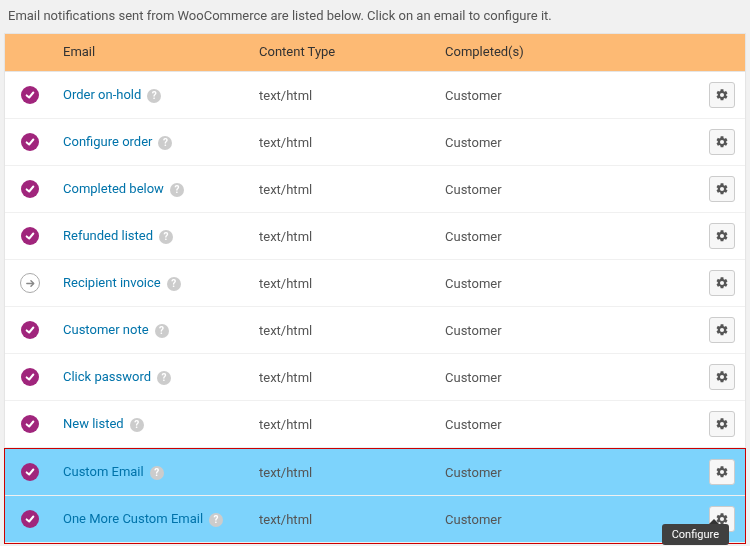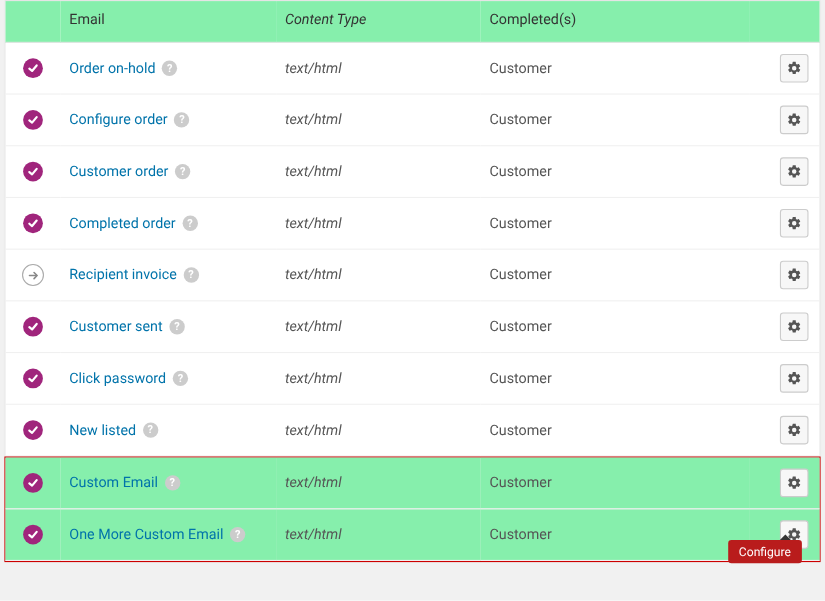--- a/index.html
+++ b/index.html
@@ -29,34 +29,34 @@
     width: 100%;
     border-collapse: collapse;
   }
   thead th {
     text-align: left;
     font-weight: 400;
     color: #333;
     font-size: 13px;
     border-bottom: 1px solid #e5e5e5;
     padding: 10px 8px 12px 8px;
-    background: #86efac;
+    background: #fdba74;
   }
   tbody tr {
     border-bottom: 1px solid #f0f0f0;
   }
   tbody td {
     padding: 10px 8px;
     vertical-align: middle;
     font-size: 13px;
     color: #555;
   }
   .col-status { width: 34px; text-align: center; }
   .col-email  { width: 180px; }
-  .col-ctype  { width: 170px; font-style: italic; }
+  .col-ctype  { width: 170px; }
   .col-recip  { }
   .col-gear   { width: 46px; text-align: right; padding-right:10px;}
   
   .status-badge {
     display: inline-flex;
     align-items: center;
     justify-content: center;
     width: 18px;
     height: 18px;
     border-radius: 50%;
@@ -101,28 +101,28 @@
     cursor: pointer;
     color: #555;
     position: relative;
   }
   
   .highlight-box {
     border: 1px solid #cc0000;
     margin-top: -1px;
   }
   .highlight-box table { width:100%; }
-  .highlight-box tbody tr { background:#86efac; }
+  .highlight-box tbody tr { background:#7dd3fc; }
   .highlight-box tbody tr + tr { border-top:1px solid #f0f0f0; }
   
   .tooltip {
     position: absolute;
     right: 16px;
     bottom: -2px;
-    background: #b91c1c;
+    background: #404040;
     color: #fff;
     font-size: 11px;
     padding: 4px 10px;
     border-radius: 3px;
     white-space: nowrap;
     z-index: 10;
   }
   .tooltip::before {
     content: "";
     position: absolute;
@@ -131,20 +131,21 @@
     border-left: 5px solid transparent;
     border-right: 5px solid transparent;
     border-bottom: 5px solid #333;
   }
 </style>
 </head>
 <body>
 
 <div class="page">
 
+  <div class="intro">Email notifications sent from WooCommerce are listed below. Click on an email to configure it.</div>
 
   <div class="table-wrap">
     <table>
       <thead>
         <tr>
           <th class="col-status"></th>
           <th class="col-email">Email</th>
           <th class="col-ctype">Content Type</th>
           <th class="col-recip">Completed(s)</th>
           <th class="col-gear"></th>
@@ -180,36 +181,36 @@
                   <path d="M19.14,12.94a7,7,0,0,0,.05-.94,7,7,0,0,0-.05-.94l2.03-1.58a.5.5,0,0,0,.12-.64l-1.92-3.32a.5.5,0,0,0-.6-.22l-2.39,1a7,7,0,0,0-1.62-.94l-.36-2.54A.5.5,0,0,0,13.91,2H10.09a.5.5,0,0,0-.49.42L9.24,5a7,7,0,0,0-1.62.94l-2.39-1a.5.5,0,0,0-.6.22L2.71,8.44a.5.5,0,0,0,.12.64L4.86,10.66a7,7,0,0,0-.05.94,7,7,0,0,0,.05.94L2.83,14.12a.5.5,0,0,0-.12.64l1.92,3.32a.5.5,0,0,0,.6.22l2.39-1a7,7,0,0,0,1.62.94l.36,2.54a.5.5,0,0,0,.49.42h3.82a.5.5,0,0,0,.49-.42l.36-2.54a7,7,0,0,0,1.62-.94l2.39,1a.5.5,0,0,0,.6-.22l1.92-3.32a.5.5,0,0,0-.12-.64ZM12,15.5A3.5,3.5,0,1,1,15.5,12,3.5,3.5,0,0,1,12,15.5Z"></path>
                 </svg>
               </span></td>
           </tr>
           <tr>
             <td class="col-status"><span class="status-badge enabled">
                 <svg width="10" height="10" viewBox="0 0 12 12" fill="none" stroke-width="2.4" stroke-linecap="round" stroke-linejoin="round">
                   <polyline points="2,6.5 5,9 10,3"></polyline>
                 </svg>
               </span></td>
-            <td class="col-email"><a class="email-link">Customer order</a><span class="help-icon">?</span></td>
-            <td class="col-ctype">text/html</td>
-            <td class="col-recip">Customer</td>
-            <td class="col-gear"><span class="gear-btn">
-                <svg width="14" height="14" viewBox="0 0 24 24" fill="currentColor">
-                  <path d="M19.14,12.94a7,7,0,0,0,.05-.94,7,7,0,0,0-.05-.94l2.03-1.58a.5.5,0,0,0,.12-.64l-1.92-3.32a.5.5,0,0,0-.6-.22l-2.39,1a7,7,0,0,0-1.62-.94l-.36-2.54A.5.5,0,0,0,13.91,2H10.09a.5.5,0,0,0-.49.42L9.24,5a7,7,0,0,0-1.62.94l-2.39-1a.5.5,0,0,0-.6.22L2.71,8.44a.5.5,0,0,0,.12.64L4.86,10.66a7,7,0,0,0-.05.94,7,7,0,0,0,.05.94L2.83,14.12a.5.5,0,0,0-.12.64l1.92,3.32a.5.5,0,0,0,.6.22l2.39-1a7,7,0,0,0,1.62.94l.36,2.54a.5.5,0,0,0,.49.42h3.82a.5.5,0,0,0,.49-.42l.36-2.54a7,7,0,0,0,1.62-.94l2.39,1a.5.5,0,0,0,.6-.22l1.92-3.32a.5.5,0,0,0-.12-.64ZM12,15.5A3.5,3.5,0,1,1,15.5,12,3.5,3.5,0,0,1,12,15.5Z"></path>
-                </svg>
-              </span></td>
-          </tr>
-          <tr>
-            <td class="col-status"><span class="status-badge enabled">
-                <svg width="10" height="10" viewBox="0 0 12 12" fill="none" stroke-width="2.4" stroke-linecap="round" stroke-linejoin="round">
-                  <polyline points="2,6.5 5,9 10,3"></polyline>
-                </svg>
-              </span></td>
-            <td class="col-email"><a class="email-link">Completed order</a><span class="help-icon">?</span></td>
+            <td class="col-email"><a class="email-link">Completed below</a><span class="help-icon">?</span></td>
+            <td class="col-ctype">text/html</td>
+            <td class="col-recip">Customer</td>
+            <td class="col-gear"><span class="gear-btn">
+                <svg width="14" height="14" viewBox="0 0 24 24" fill="currentColor">
+                  <path d="M19.14,12.94a7,7,0,0,0,.05-.94,7,7,0,0,0-.05-.94l2.03-1.58a.5.5,0,0,0,.12-.64l-1.92-3.32a.5.5,0,0,0-.6-.22l-2.39,1a7,7,0,0,0-1.62-.94l-.36-2.54A.5.5,0,0,0,13.91,2H10.09a.5.5,0,0,0-.49.42L9.24,5a7,7,0,0,0-1.62.94l-2.39-1a.5.5,0,0,0-.6.22L2.71,8.44a.5.5,0,0,0,.12.64L4.86,10.66a7,7,0,0,0-.05.94,7,7,0,0,0,.05.94L2.83,14.12a.5.5,0,0,0-.12.64l1.92,3.32a.5.5,0,0,0,.6.22l2.39-1a7,7,0,0,0,1.62.94l.36,2.54a.5.5,0,0,0,.49.42h3.82a.5.5,0,0,0,.49-.42l.36-2.54a7,7,0,0,0,1.62-.94l2.39,1a.5.5,0,0,0,.6-.22l1.92-3.32a.5.5,0,0,0-.12-.64ZM12,15.5A3.5,3.5,0,1,1,15.5,12,3.5,3.5,0,0,1,12,15.5Z"></path>
+                </svg>
+              </span></td>
+          </tr>
+          <tr>
+            <td class="col-status"><span class="status-badge enabled">
+                <svg width="10" height="10" viewBox="0 0 12 12" fill="none" stroke-width="2.4" stroke-linecap="round" stroke-linejoin="round">
+                  <polyline points="2,6.5 5,9 10,3"></polyline>
+                </svg>
+              </span></td>
+            <td class="col-email"><a class="email-link">Refunded listed</a><span class="help-icon">?</span></td>
             <td class="col-ctype">text/html</td>
             <td class="col-recip">Customer</td>
             <td class="col-gear"><span class="gear-btn">
                 <svg width="14" height="14" viewBox="0 0 24 24" fill="currentColor">
                   <path d="M19.14,12.94a7,7,0,0,0,.05-.94,7,7,0,0,0-.05-.94l2.03-1.58a.5.5,0,0,0,.12-.64l-1.92-3.32a.5.5,0,0,0-.6-.22l-2.39,1a7,7,0,0,0-1.62-.94l-.36-2.54A.5.5,0,0,0,13.91,2H10.09a.5.5,0,0,0-.49.42L9.24,5a7,7,0,0,0-1.62.94l-2.39-1a.5.5,0,0,0-.6.22L2.71,8.44a.5.5,0,0,0,.12.64L4.86,10.66a7,7,0,0,0-.05.94,7,7,0,0,0,.05.94L2.83,14.12a.5.5,0,0,0-.12.64l1.92,3.32a.5.5,0,0,0,.6.22l2.39-1a7,7,0,0,0,1.62.94l.36,2.54a.5.5,0,0,0,.49.42h3.82a.5.5,0,0,0,.49-.42l.36-2.54a7,7,0,0,0,1.62-.94l2.39,1a.5.5,0,0,0,.6-.22l1.92-3.32a.5.5,0,0,0-.12-.64ZM12,15.5A3.5,3.5,0,1,1,15.5,12,3.5,3.5,0,0,1,12,15.5Z"></path>
                 </svg>
               </span></td>
           </tr>
           <tr>
             <td class="col-status"><span class="status-badge manual">
@@ -226,21 +227,21 @@
                   <path d="M19.14,12.94a7,7,0,0,0,.05-.94,7,7,0,0,0-.05-.94l2.03-1.58a.5.5,0,0,0,.12-.64l-1.92-3.32a.5.5,0,0,0-.6-.22l-2.39,1a7,7,0,0,0-1.62-.94l-.36-2.54A.5.5,0,0,0,13.91,2H10.09a.5.5,0,0,0-.49.42L9.24,5a7,7,0,0,0-1.62.94l-2.39-1a.5.5,0,0,0-.6.22L2.71,8.44a.5.5,0,0,0,.12.64L4.86,10.66a7,7,0,0,0-.05.94,7,7,0,0,0,.05.94L2.83,14.12a.5.5,0,0,0-.12.64l1.92,3.32a.5.5,0,0,0,.6.22l2.39-1a7,7,0,0,0,1.62.94l.36,2.54a.5.5,0,0,0,.49.42h3.82a.5.5,0,0,0,.49-.42l.36-2.54a7,7,0,0,0,1.62-.94l2.39,1a.5.5,0,0,0,.6-.22l1.92-3.32a.5.5,0,0,0-.12-.64ZM12,15.5A3.5,3.5,0,1,1,15.5,12,3.5,3.5,0,0,1,12,15.5Z"></path>
                 </svg>
               </span></td>
           </tr>
           <tr>
             <td class="col-status"><span class="status-badge enabled">
                 <svg width="10" height="10" viewBox="0 0 12 12" fill="none" stroke-width="2.4" stroke-linecap="round" stroke-linejoin="round">
                   <polyline points="2,6.5 5,9 10,3"></polyline>
                 </svg>
               </span></td>
-            <td class="col-email"><a class="email-link">Customer sent</a><span class="help-icon">?</span></td>
+            <td class="col-email"><a class="email-link">Customer note</a><span class="help-icon">?</span></td>
             <td class="col-ctype">text/html</td>
             <td class="col-recip">Customer</td>
             <td class="col-gear"><span class="gear-btn">
                 <svg width="14" height="14" viewBox="0 0 24 24" fill="currentColor">
                   <path d="M19.14,12.94a7,7,0,0,0,.05-.94,7,7,0,0,0-.05-.94l2.03-1.58a.5.5,0,0,0,.12-.64l-1.92-3.32a.5.5,0,0,0-.6-.22l-2.39,1a7,7,0,0,0-1.62-.94l-.36-2.54A.5.5,0,0,0,13.91,2H10.09a.5.5,0,0,0-.49.42L9.24,5a7,7,0,0,0-1.62.94l-2.39-1a.5.5,0,0,0-.6.22L2.71,8.44a.5.5,0,0,0,.12.64L4.86,10.66a7,7,0,0,0-.05.94,7,7,0,0,0,.05.94L2.83,14.12a.5.5,0,0,0-.12.64l1.92,3.32a.5.5,0,0,0,.6.22l2.39-1a7,7,0,0,0,1.62.94l.36,2.54a.5.5,0,0,0,.49.42h3.82a.5.5,0,0,0,.49-.42l.36-2.54a7,7,0,0,0,1.62-.94l2.39,1a.5.5,0,0,0,.6-.22l1.92-3.32a.5.5,0,0,0-.12-.64ZM12,15.5A3.5,3.5,0,1,1,15.5,12,3.5,3.5,0,0,1,12,15.5Z"></path>
                 </svg>
               </span></td>
           </tr>
           <tr>
             <td class="col-status"><span class="status-badge enabled">

